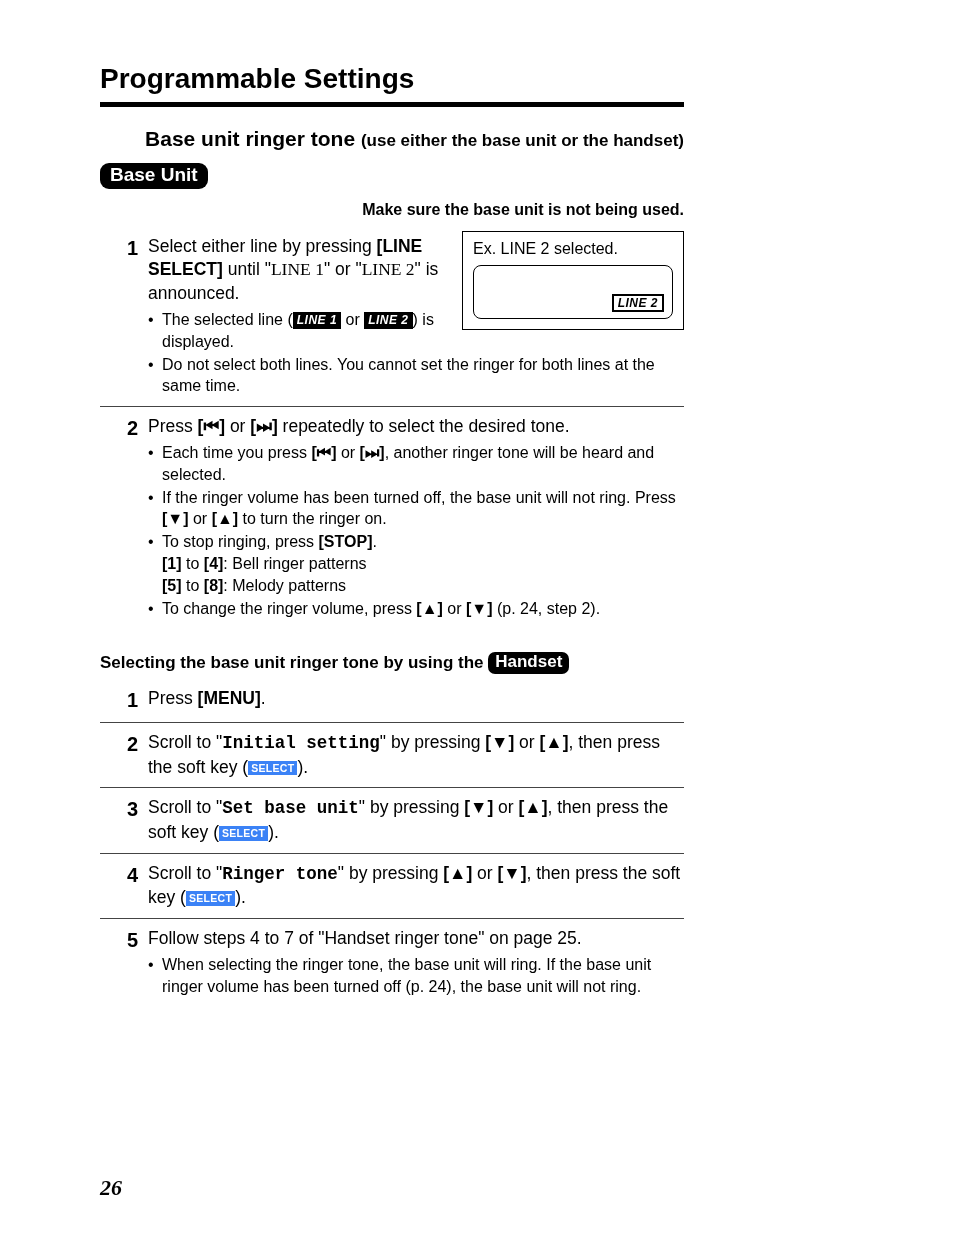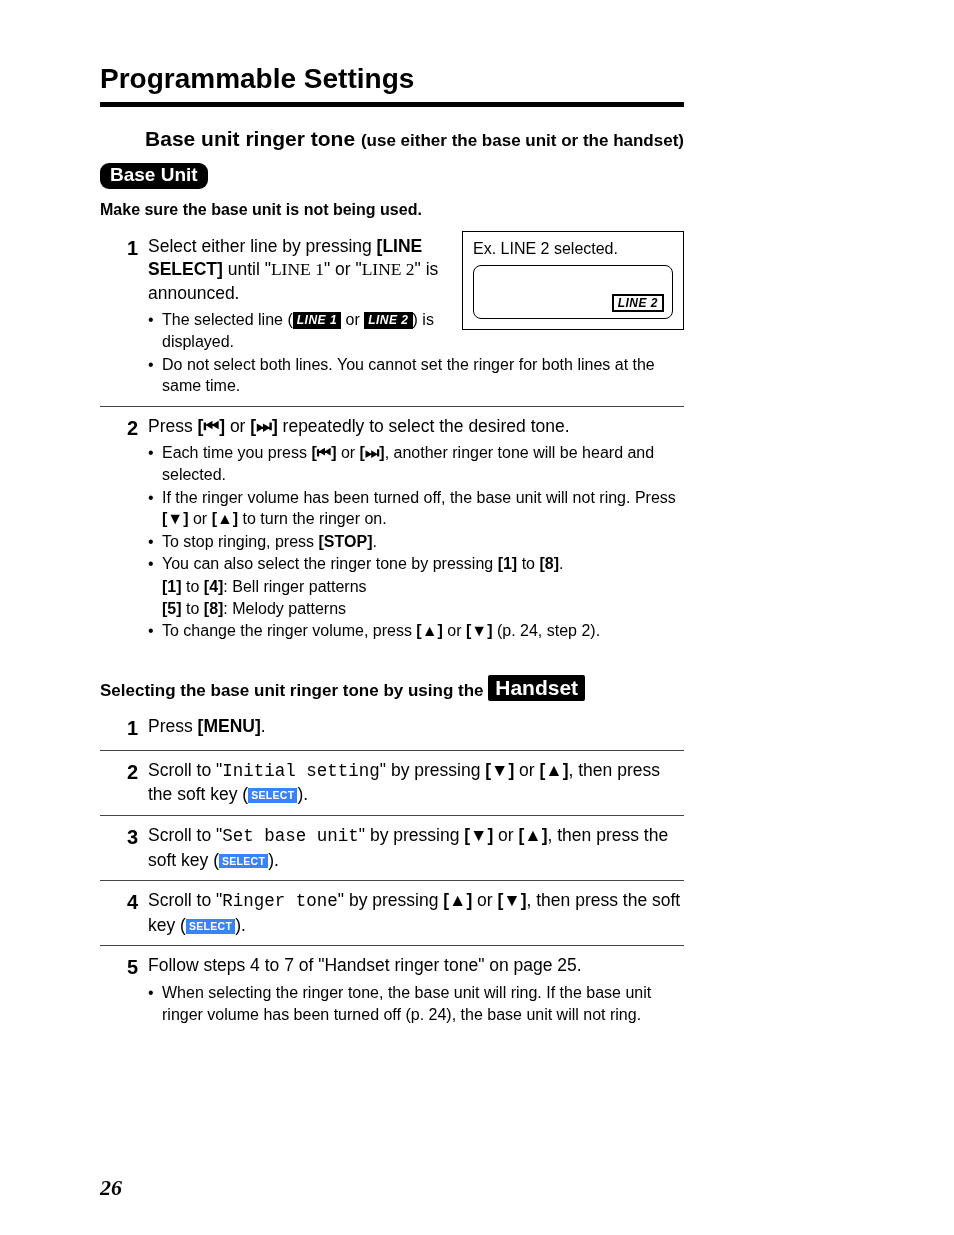--- a/index.html
+++ b/index.html
@@ -47,30 +47,31 @@
     padding: 1px 10px 2px 10px;
     line-height: 1.2;
     font-size: 19px;
     margin: 2px 0 10px 0;
   }
   .pill-inline {
     display: inline-block;
     background: #000;
     color: #fff;
     font-weight: bold;
-    border-radius: 2px;
+    border-radius: 7px;
     padding: 0 7px 1px 7px;
     line-height: 1.2;
-    font-size: 21px;
+    font-size: 17px;
     vertical-align: 1px;
   }
   .warning {
     font-weight: bold;
     font-size: 16px;
     margin: 0 0 6px 0;
+    text-align: right;
   }
   .steps {
     margin-top: 2px;
   }
   .step {
     display: flex;
     padding: 8px 0;
     border-bottom: 1px solid #444;
   }
   .step:last-child {
@@ -163,21 +164,21 @@
     position: relative;
     background: #fff;
   }
   .lcd-chip {
     position: absolute;
     right: 8px;
     bottom: 6px;
   }
   .mono {
     font-family: "Courier New", Courier, monospace;
-    font-weight: normal;
+    font-weight: bold;
     margin-top: 44px;
   }
   .section-sub {
     font-weight: bold;
     font-size: 17px;
     margin: 24px 0 4px 0;
   }
   .bracket-sym { font-weight: bold; }
   .page-num {
     position: absolute;
@@ -224,21 +225,20 @@
         </div>
       </div>
       <div class="step">
         <div class="step-num">2</div>
         <div class="step-body clearfix">
           <div class="step-main">Press <span class="bracket-sym" style="font-weight: bold;">[⏮]</span> or <span class="bracket-sym" style="font-weight: bold;">[⏭]</span> repeatedly to select the desired tone.</div>
           <ul class="bullets">
             <li>Each time you press <span class="bracket-sym" style="font-weight: bold;">[⏮]</span> or <span class="bracket-sym" style="font-weight: bold;">[⏭]</span>, another ringer tone will be heard and selected.</li>
             <li>If the ringer volume has been turned off, the base unit will not ring. Press <span class="bracket-sym" style="font-weight: bold;">[▼]</span> or <span class="bracket-sym" style="font-weight: bold;">[▲]</span> to turn the ringer on.</li>
             <li>To stop ringing, press <span class="bracket-sym" style="font-weight: bold;">[STOP]</span>.</li>
-            <li>You can also select the ringer tone by pressing <span class="bracket-sym" style="font-weight: bold;">[1]</span> to <span class="bracket-sym" style="font-weight: bold;">[8]</span>.</li>
             <div class="sublines"><span class="bracket-sym" style="font-weight: bold;">[1]</span> to <span class="bracket-sym" style="font-weight: bold;">[4]</span>: Bell ringer patterns</div>
             <div class="sublines"><span class="bracket-sym" style="font-weight: bold;">[5]</span> to <span class="bracket-sym" style="font-weight: bold;">[8]</span>: Melody patterns</div>
             <li>To change the ringer volume, press <span class="bracket-sym" style="font-weight: bold;">[▲]</span> or <span class="bracket-sym" style="font-weight: bold;">[▼]</span> (p. 24, step 2).</li>
           </ul>
         </div>
       </div>
     </div>
 
   <div class="section-sub">
     <span>Selecting the base unit ringer tone by using the </span><span class="pill-inline">Handset</span>

